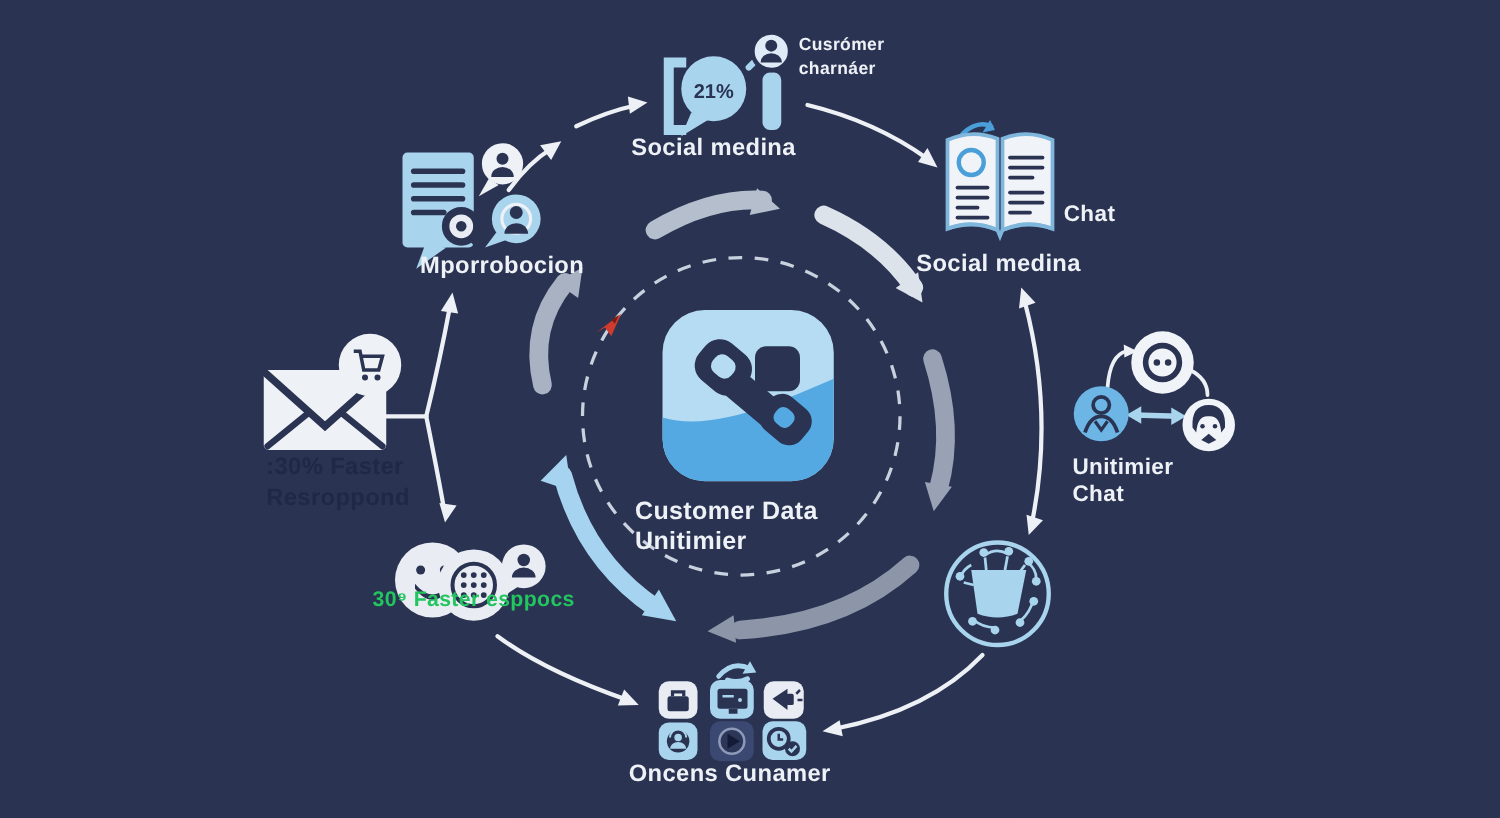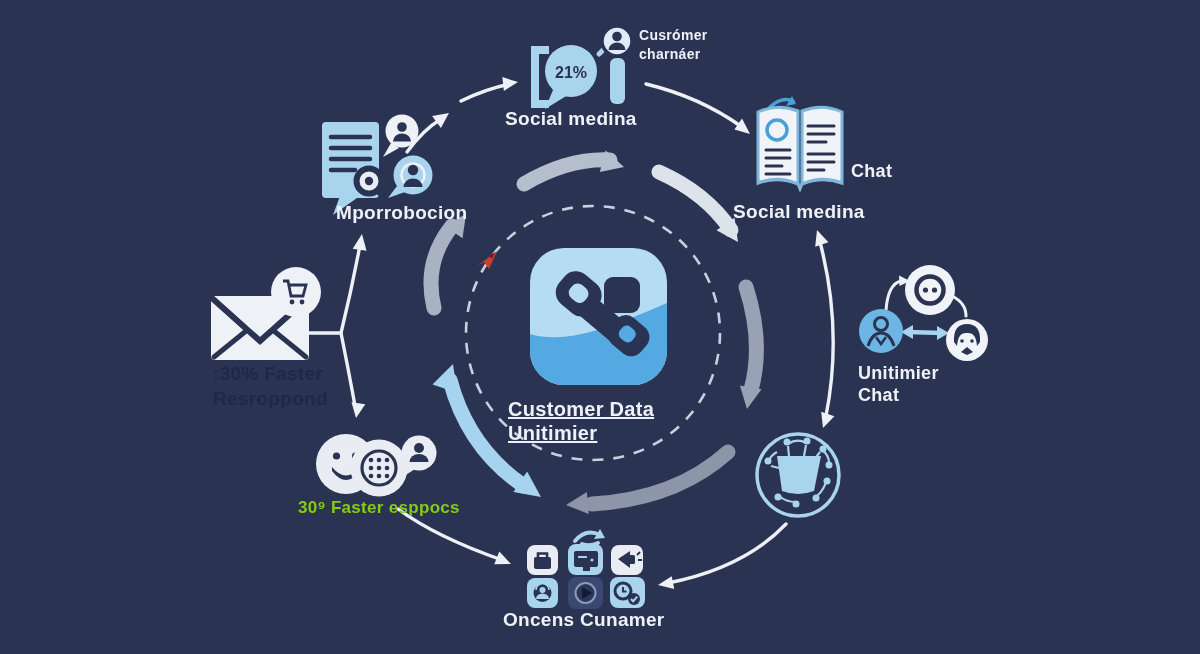--- a/index.html
+++ b/index.html
@@ -7,23 +7,23 @@
        font-family:"Liberation Sans","DejaVu Sans",sans-serif;}
   #canvas{position:relative;width:1200px;height:654px;background:#2a3352;}
   #gfx{position:absolute;left:0;top:0;}
   .lbl{position:absolute;font-weight:700;color:#eef2f7;letter-spacing:.3px;line-height:1.22;}
   .center-text{text-align:left;}
   .lbl-top-heading{left:639px;top:26px;font-size:14px;line-height:19px;}
   .lbl-social-top{left:505px;top:107px;width:164px;font-size:19px;}
   .lbl-chat{left:851px;top:161px;font-size:18px;}
   .lbl-social-right{left:733px;top:200px;width:146px;font-size:19px;}
   .lbl-unitimier{left:858px;top:362px;width:110px;font-size:18px;line-height:22px;}
-  .lbl-cdp{left:508px;top:397px;width:170px;font-size:20px;line-height:24px;text-decoration:underline;}
+  .lbl-cdp{left:508px;top:397px;width:170px;font-size:20px;line-height:24px;}
   .lbl-oncens{left:503px;top:608px;width:166px;font-size:19px;}
-  .lbl-esppocs{left:298px;top:498px;width:176px;font-size:17px;color:#84cc16;}
+  .lbl-esppocs{left:298px;top:470px;width:176px;font-size:17px;color:#22c55e;}
   .lbl-faster-left{left:213px;top:361px;font-size:19px;line-height:25px;color:#1f2846;}
   .lbl-mporro{left:308px;top:201px;width:134px;font-size:19px;margin-left:28px;}
 </style>
 </head>
 <body>
 
 <div id="canvas">
 
 <svg id="gfx" width="1200" height="654" viewBox="0 0 1200 654">
   <defs>

